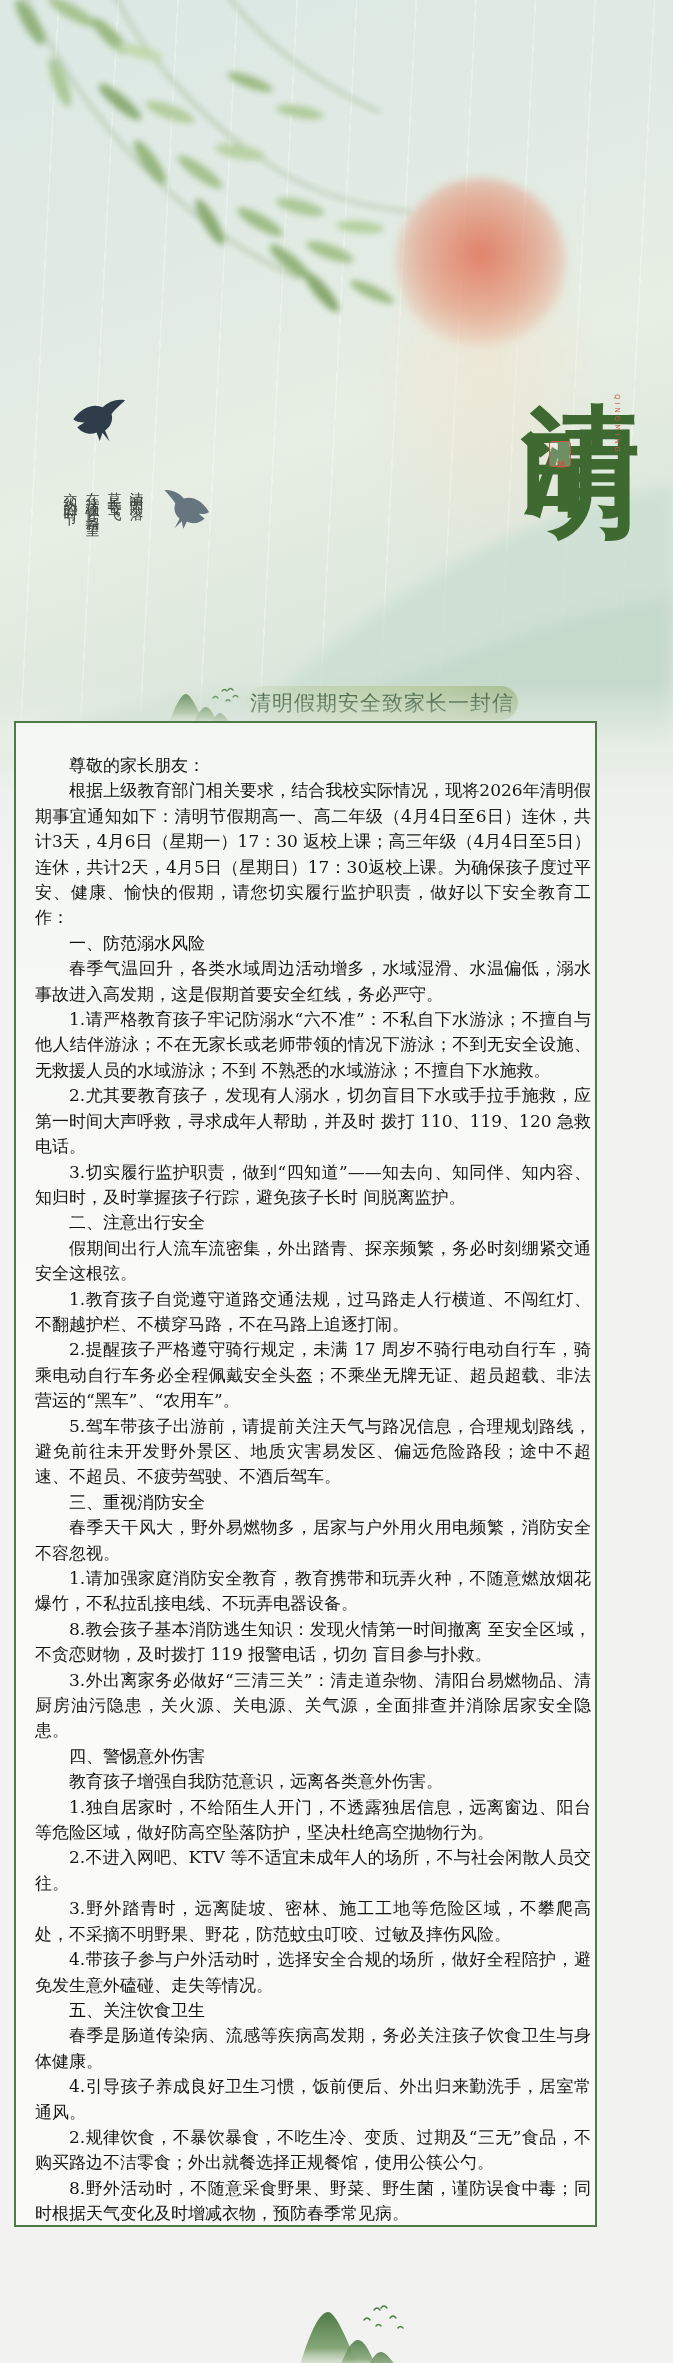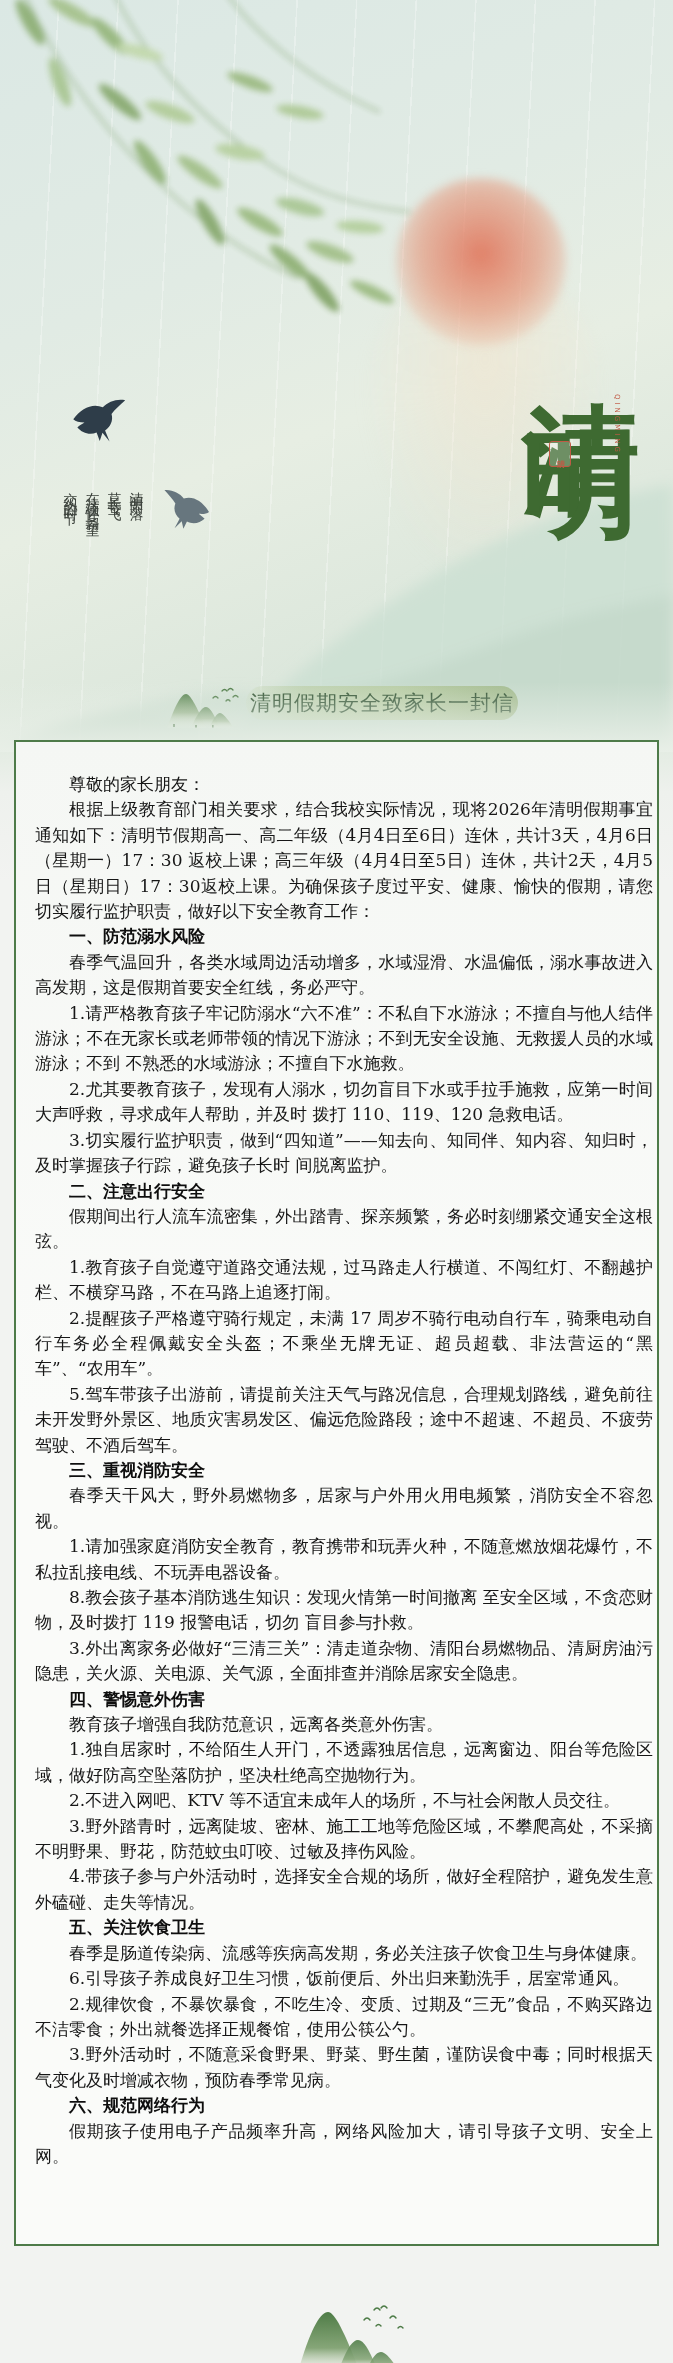--- a/index.html
+++ b/index.html
@@ -45,26 +45,26 @@
   .banner-mountains{position:absolute;left:165px;top:0px;}
   .banner-pill{position:absolute;left:246px;top:4px;width:272px;height:34px;border-radius:17px;
     background:linear-gradient(90deg,rgba(199,216,184,.25) 0%,rgba(189,208,172,.85) 22%,#b9cda6 55%,#a3bb8f 100%);
     display:flex;align-items:center;justify-content:center;}
   .banner-title{font-family:"DejaVu Sans","Liberation Sans",sans-serif;
     font-size:21px;letter-spacing:1px;color:#2d4f2e;}
 
   
   .lower-bg{position:absolute;left:0;top:752px;width:673px;height:1611px;
     background:linear-gradient(180deg,#e4ece3 0,#eef1ed 40px,#f2f3f1 130px);}
-  .paper{position:absolute;left:14px;top:740px;width:645px;height:1506px;box-sizing:border-box;
+  .paper{position:absolute;left:14px;top:721px;width:583px;height:1506px;box-sizing:border-box;
     border:2px solid #4e7b49;background:linear-gradient(180deg,#f5f7f4,#fafbf9 45%);
     padding:30px 4px 14px 19px;overflow:hidden;}
   .p,.h{margin:0;text-indent:2em;font-size:17px;line-height:25.4px;color:#161616;text-align:justify;}
   .p{font-family:"DejaVu Serif","Liberation Serif",serif;}
-  .h{font-family:"DejaVu Sans","Liberation Sans",sans-serif;font-weight:700;color:#0e0e0e;}
+  .h{font-family:"DejaVu Sans","Liberation Sans",sans-serif;font-weight:400;color:#0e0e0e;}
 
   
   .footer-art{position:absolute;left:278px;top:2302px;}
 </style>
 </head>
 <body>
 
 <div class="page">
 
   <div class="hero">
@@ -194,23 +194,23 @@
 
     <p class="h">四、警惕意外伤害</p>
     <p class="p">教育孩子增强自我防范意识，远离各类意外伤害。</p>
     <p class="p">1.独自居家时，不给陌生人开门，不透露独居信息，远离窗边、阳台等危险区域，做好防高空坠落防护，坚决杜绝高空抛物行为。</p>
     <p class="p">2.不进入网吧、KTV 等不适宜未成年人的场所，不与社会闲散人员交往。</p>
     <p class="p">3.野外踏青时，远离陡坡、密林、施工工地等危险区域，不攀爬高处，不采摘不明野果、野花，防范蚊虫叮咬、过敏及摔伤风险。</p>
     <p class="p">4.带孩子参与户外活动时，选择安全合规的场所，做好全程陪护，避免发生意外磕碰、走失等情况。</p>
 
     <p class="h">五、关注饮食卫生</p>
     <p class="p">春季是肠道传染病、流感等疾病高发期，务必关注孩子饮食卫生与身体健康。</p>
-    <p class="p">6.引导孩子养成良好卫生习惯，饭前便后、外出归来勤洗手，居室常通风。</p>
+    <p class="p">4.引导孩子养成良好卫生习惯，饭前便后、外出归来勤洗手，居室常通风。</p>
     <p class="p">2.规律饮食，不暴饮暴食，不吃生冷、变质、过期及“三无”食品，不购买路边不洁零食；外出就餐选择正规餐馆，使用公筷公勺。</p>
-    <p class="p">3.野外活动时，不随意采食野果、野菜、野生菌，谨防误食中毒；同时根据天气变化及时增减衣物，预防春季常见病。</p>
+    <p class="p">8.野外活动时，不随意采食野果、野菜、野生菌，谨防误食中毒；同时根据天气变化及时增减衣物，预防春季常见病。</p>
 
     <p class="h">六、规范网络行为</p>
     <p class="p">假期孩子使用电子产品频率升高，网络风险加大，请引导孩子文明、安全上网。</p>
 
   </div>
 
   <svg class="footer-art" width="150" height="70" viewBox="0 0 150 70">
     <defs>
       <linearGradient id="fm1" x1="0" y1="0" x2="0" y2="1">
         <stop offset="0%" stop-color="#4f7c47"></stop>

